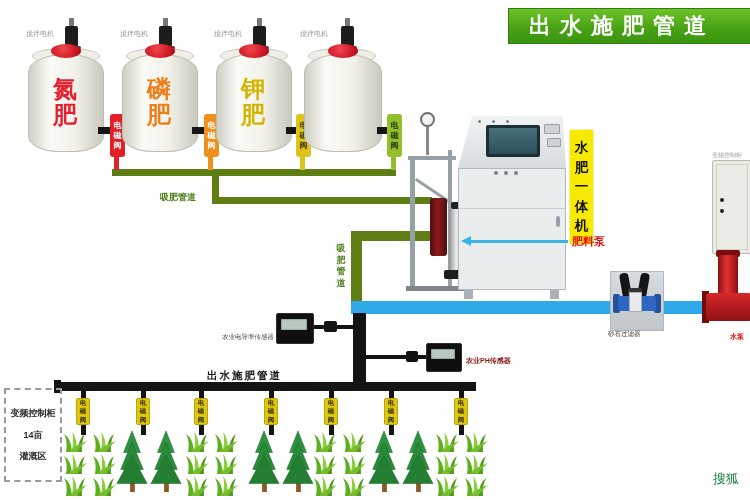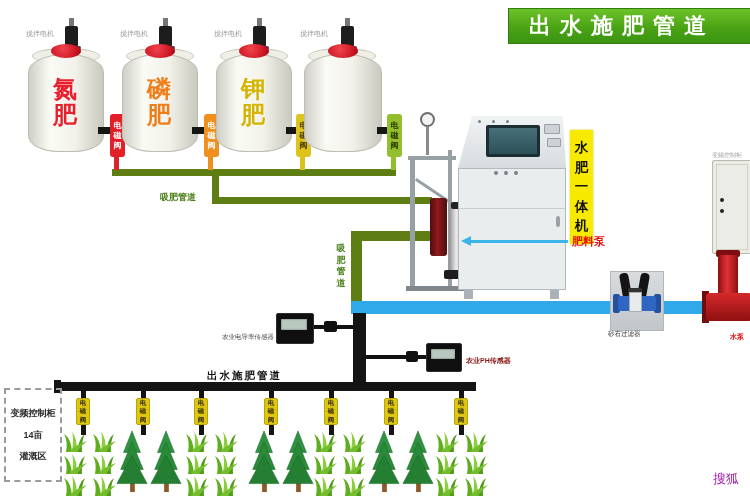--- a/index.html
+++ b/index.html
@@ -74,21 +74,21 @@
   .rpump-v { width:20px; height:46px; background:linear-gradient(90deg,#8f0f10,#e03234 45%,#8f0f10); border-radius:3px; }
   .rpump-h { width:46px; height:28px; background:linear-gradient(180deg,#d5282a,#901012); border-radius:4px; }
   .rpump-label { font-size:7px; font-weight:bold; color:#e00000; white-space:nowrap; }
 
   
   .outlet-label { font-size:10.5px; font-weight:bold; color:#111; white-space:nowrap; letter-spacing:2px; }
   .sprinkler-tag { width:14px; height:27px; background:#ddc70f; border-radius:2px; border:1px solid #b8a509; display:flex; align-items:center; justify-content:center; }
   .sprinkler-tag span { font-size:6.5px; font-weight:bold; color:#3f3500; width:7px; word-break:break-all; line-height:1.3; text-align:center; }
   .zone-box { width:58px; height:94px; border:2px dashed #9a9a9a; display:flex; flex-direction:column; align-items:center; justify-content:space-evenly; padding:8px 0; }
   .zone-box div { font-size:9px; font-weight:bold; color:#2a2a2a; white-space:nowrap; }
-  .watermark { font-size:13px; color:#a21caf; white-space:nowrap; }
+  .watermark { font-size:13px; color:#15803d; white-space:nowrap; }
 </style>
 </head>
 <body>
 
 <div id="stage">
 
   <svg width="0" height="0" style="position:absolute" aria-hidden="true">
     <defs>
       <symbol id="sym-tree" viewBox="0 0 34 66">
         <rect x="15" y="53" width="5" height="13" fill="#8a5a28"></rect>

